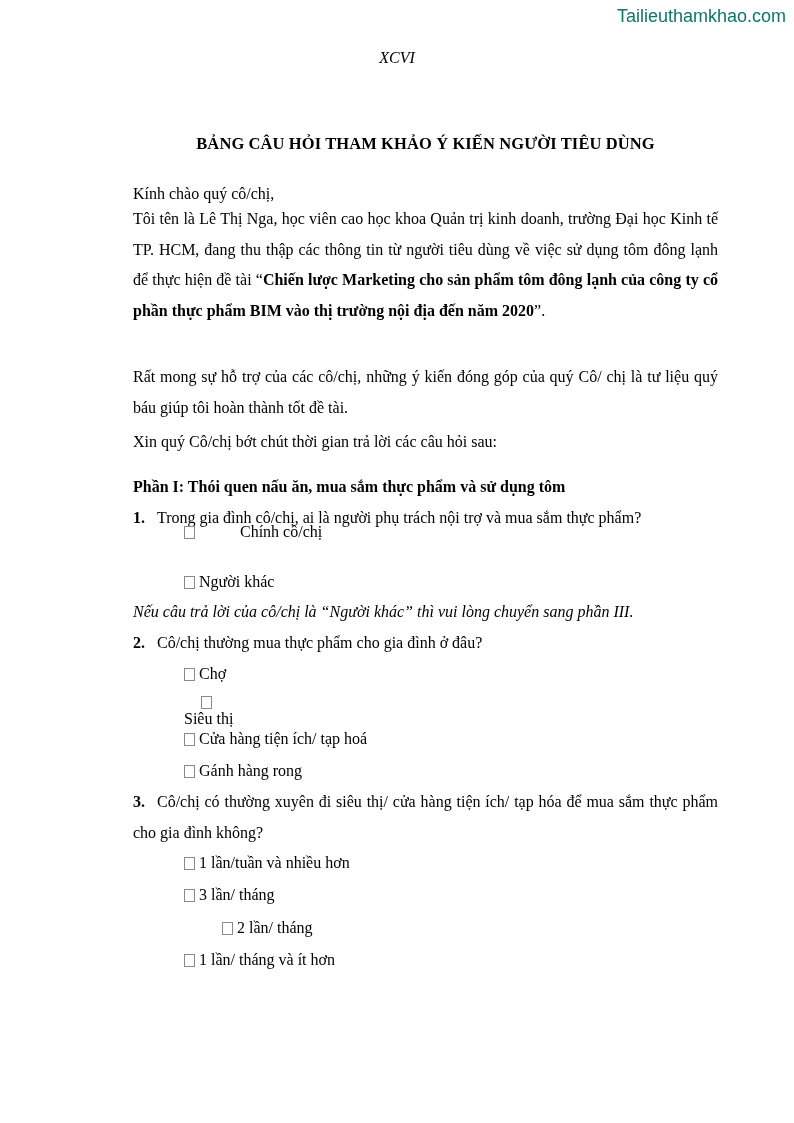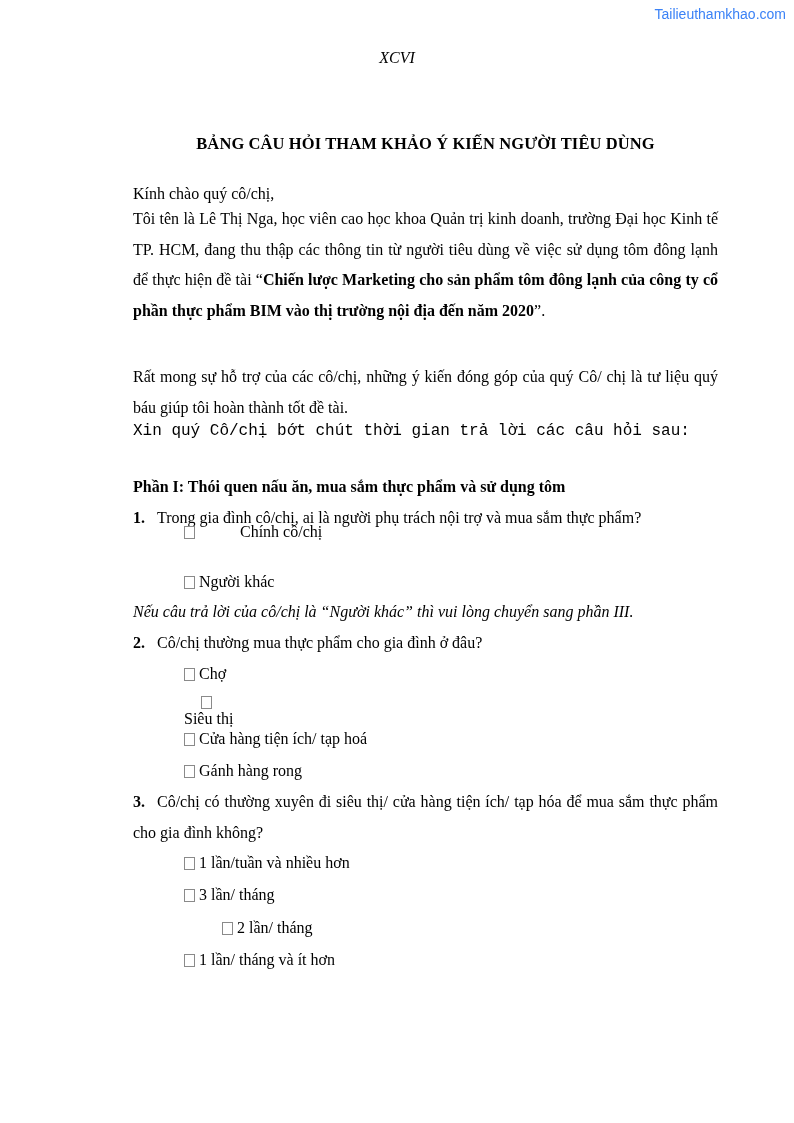--- a/index.html
+++ b/index.html
@@ -4,21 +4,21 @@
 <style>
   html, body { margin: 0; padding: 0; background: #ffffff; }
   body {
     width: 794px; height: 1123px; position: relative; overflow: hidden;
     font-family: "Liberation Serif", "DejaVu Serif", serif;
     color: #000; font-size: 16px;
   }
   .watermark {
     position: absolute; top: 6px; right: 8px;
     font-family: "Liberation Sans", "DejaVu Sans", sans-serif;
-    font-size: 14px; color: #3b82f6;
+    font-size: 18px; color: #0f766e;
   }
   .page-number {
     position: absolute; top: 49px; left: 0; width: 100%;
     text-align: center; font-style: italic; font-size: 16px;
   }
   .title {
     position: absolute; top: 134px; left: 133px; width: 585px;
     text-align: center; font-weight: bold; font-size: 16.5px; letter-spacing: 0.1px;
   }
   .body { position: absolute; left: 133px; width: 585px; }
@@ -48,21 +48,21 @@
 <div class="body" style="top:204px;">
   <p class="para">
     <span>Tôi tên là Lê Thị Nga, học viên cao học khoa Quản trị kinh doanh, trường Đại học Kinh tế TP. HCM, đang thu thập các thông tin từ người tiêu dùng về việc sử dụng tôm đông lạnh để thực hiện đề tài “</span><span class="b">Chiến lược Marketing cho sản phẩm tôm đông lạnh của công ty cổ phần thực phẩm BIM vào thị trường nội địa đến năm 2020</span><span>”.</span>
   </p>
 </div>
 
 <div class="body" style="top:362px;">
   <p class="para">Rất mong sự hỗ trợ của các cô/chị, những ý kiến đóng góp của quý Cô/ chị là tư liệu quý báu giúp tôi hoàn thành tốt đề tài.</p>
 </div>
 
-<div class="body" style="top:416px;font-family:Liberation Mono, monospace;">
+<div class="body" style="top:427px;">
   <p class="para">Xin quý Cô/chị bớt chút thời gian trả lời các câu hỏi sau:</p>
 </div>
 
 <div class="section" style="top:478px;">Phần I: Thói quen nấu ăn, mua sắm thực phẩm và sử dụng tôm</div>
 
 <p class="q" style="top:503px;">
   <span class="qnum">1.</span><span>Trong gia đình cô/chị, ai là người phụ trách nội trợ và mua sắm thực phẩm?</span>
 </p>
 <div class="opt" style="top:522px;gap:41px;">
   <span class="box"></span>

